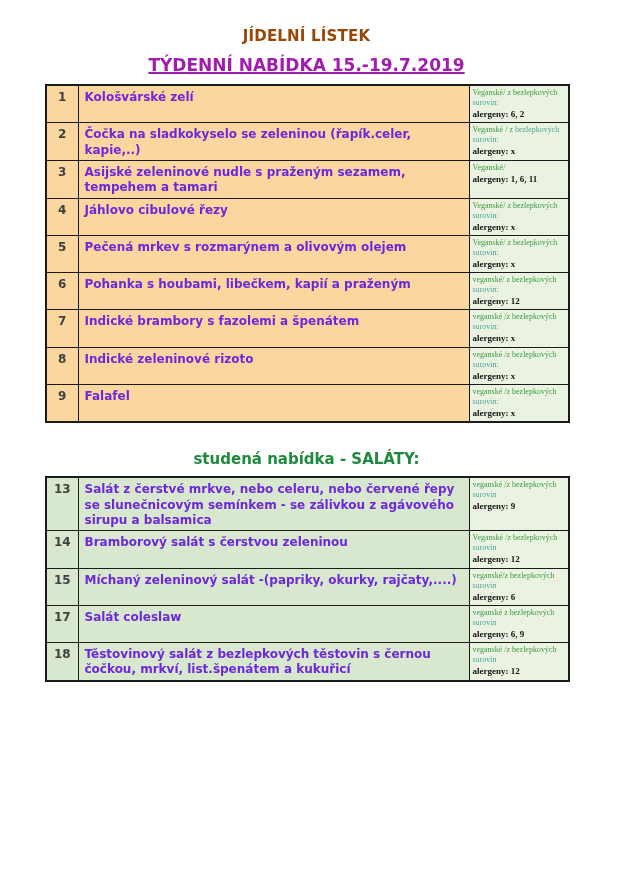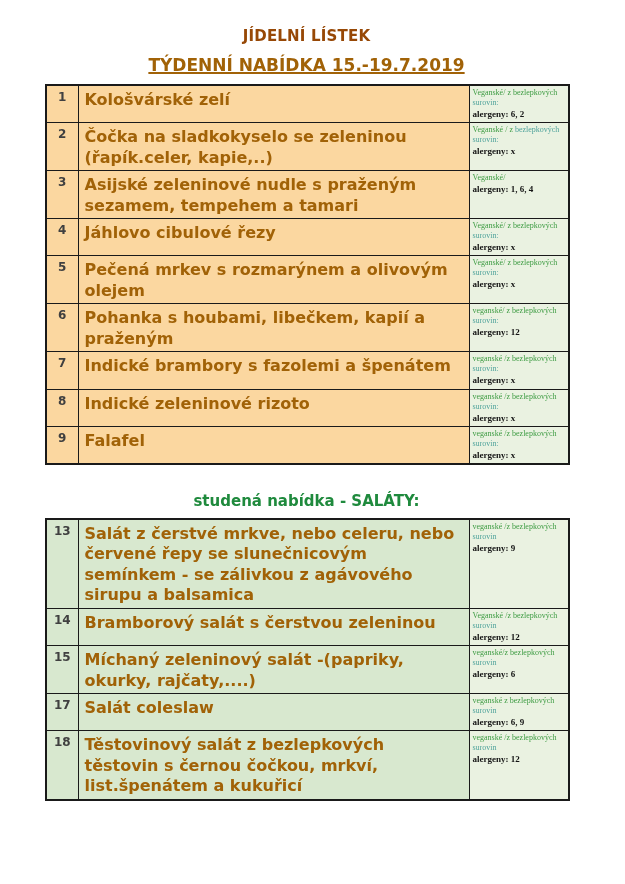--- a/index.html
+++ b/index.html
@@ -19,21 +19,21 @@
   .doc-title {
     margin: 8px;
     color: #974806;
     font-size: 15px;
     font-weight: 700;
     line-height: 20px;
     letter-spacing: 0.2px;
   }
   .doc-subtitle {
     margin: 7px;
-    color: #a16207;
+    color: #a21caf;
     font-size: 17px;
     font-weight: 700;
     line-height: 23px;
     text-decoration: underline;
     text-decoration-thickness: 2px;
   }
   .section-title {
     margin: 25px 0 5px 0;
     width: 523px;
     text-align: center;
@@ -59,23 +59,23 @@
   col.c-dish { width: 391px; }
   col.c-info { width: 100px; }
   td.num {
     text-align: center;
     font-size: 12px;
     font-weight: 700;
     color: #404040;
     padding-top: 4px;
   }
   td.dish {
-    font-size: 16px;
+    font-size: 12px;
     font-weight: 700;
-    color: #a16207;
+    color: #6d28d9;
     padding: 4px 6px 2px 6px;
     line-height: 1.28;
     margin-left: 12px;
   }
   table.hot td.num,  table.hot td.dish  { background: #FBD7A0; }
   table.cold td.num, table.cold td.dish { background: #D8E8CF; }
   td.info {
     background: #EAF2E1;
     padding: 2px 3px;
     font-family: "Liberation Serif", serif;
@@ -114,21 +114,21 @@
           <td class="info"><span class="vegan">Veganské/ z bezlepkových</span> <span class="surovin">surovin:</span><div class="alergeny">alergeny: 6, 2</div></td>
         </tr>
         <tr>
           <td class="num">2</td>
           <td class="dish">Čočka na sladkokyselo se zeleninou (řapík.celer, kapie,..)</td>
           <td class="info"><span class="vegan">Veganské / z</span> <span class="surovin">bezlepkových surovin:</span><div class="alergeny">alergeny: x</div></td>
         </tr>
         <tr>
           <td class="num">3</td>
           <td class="dish">Asijské zeleninové nudle s praženým sezamem, tempehem a tamari</td>
-          <td class="info"><span class="vegan">Veganské/</span> <span class="surovin"></span><div class="alergeny">alergeny: 1, 6, 4</div></td>
+          <td class="info"><span class="vegan">Veganské/</span> <span class="surovin"></span><div class="alergeny">alergeny: 1, 6, 11</div></td>
         </tr>
         <tr>
           <td class="num">4</td>
           <td class="dish">Jáhlovo cibulové řezy</td>
           <td class="info"><span class="vegan">Veganské/ z bezlepkových</span> <span class="surovin">surovin:</span><div class="alergeny">alergeny: x</div></td>
         </tr>
         <tr>
           <td class="num">5</td>
           <td class="dish">Pečená mrkev s rozmarýnem a olivovým olejem</td>
           <td class="info"><span class="vegan">Veganské/ z bezlepkových</span> <span class="surovin">surovin:</span><div class="alergeny">alergeny: x</div></td>

